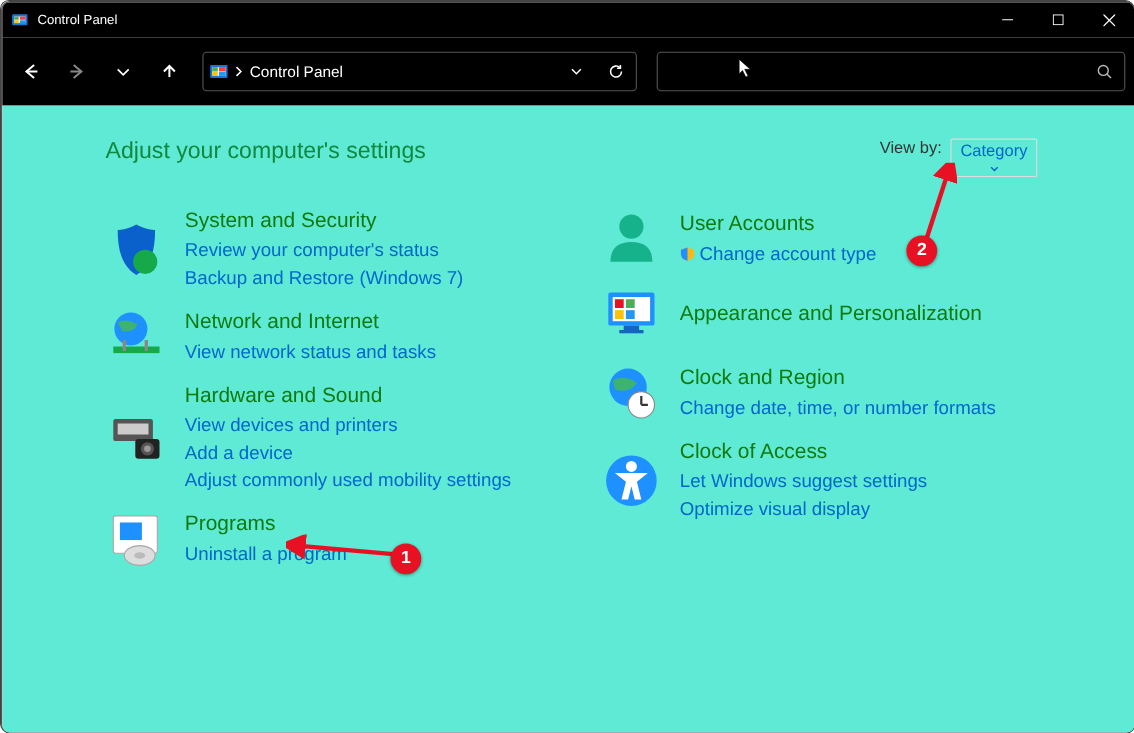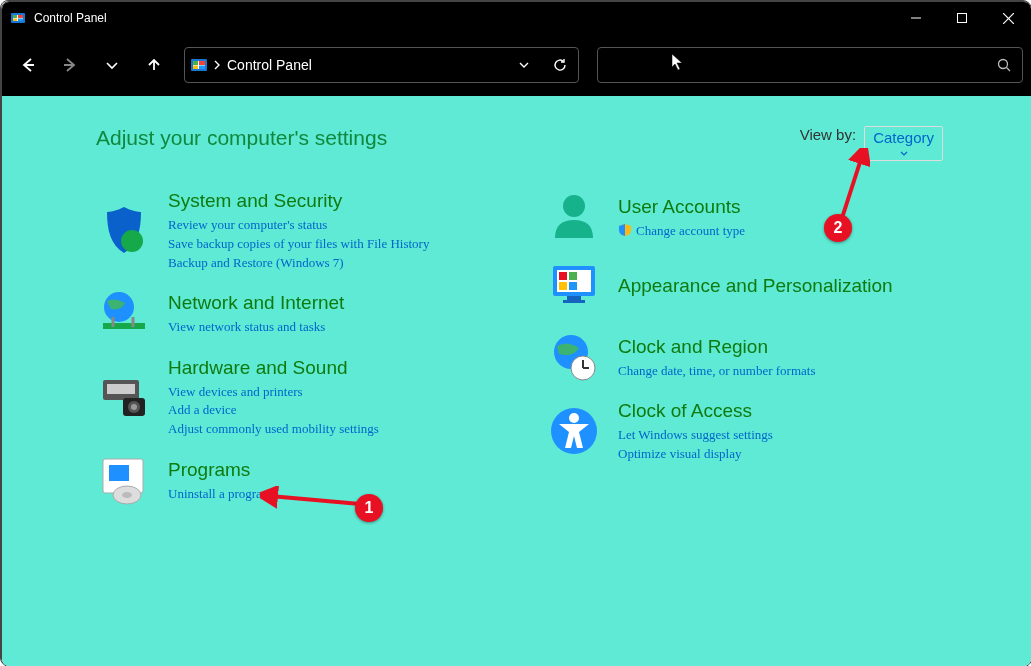--- a/index.html
+++ b/index.html
@@ -24,21 +24,21 @@
   .viewby { position:absolute; top:30px; right:88px; font-size:15px; color:#333; display:flex; align-items:flex-start; gap:8px; }
   .viewby .cat { color:#0066CC; border:1px solid #ddd; border-radius:2px; padding:2px 8px 2px 8px; display:flex; align-items:center; gap:4px;flex-direction:column; }
   .columns { display:flex; margin-top:40px; margin-left:94px; gap:30px; }
   .col { flex:0 0 auto; }
   .col-left { width: 420px; }
   .col-right { width: 400px; }
   .item { display:flex; gap:16px; margin-bottom:14px;align-items:center; }
   .item .ico { width:56px; height:56px; flex:0 0 56px; display:flex; align-items:flex-start; justify-content:center; }
   .item .body { padding-top:0; }
   .cat-title { color:#0F7B0F; font-size:19px; font-weight:400; margin-bottom:4px; display:block; }
-  .link { color:#0066CC; font-size:13px; display:block; line-height:1.45; text-decoration:none;font-family:Liberation Serif, serif; }
+  .link { color:#0066CC; font-size:17px; display:block; line-height:1.45; text-decoration:none; }
   .shield-sm { display:inline-block; width:14px; height:14px; vertical-align:-2px; margin-right:4px;}
   
   .badge { position:absolute; width:28px; height:28px; border-radius:50%; background:#E81123; color:#fff; font-weight:600; font-size:16px; display:flex; align-items:center; justify-content:center; box-shadow:0 1px 3px rgba(0,0,0,.4); }
   .arrow { position:absolute; pointer-events:none; }
   svg { display:block; }
 </style>
 </head>
 <body>
 
 <div class="titlebar">
@@ -164,21 +164,20 @@
       <div class="item">
         <div class="ico">
           <svg width="54" height="54">
               <path d="M27 4 C20 8 12 9 10 9 C10 28 14 42 27 50 C40 42 44 28 44 9 C42 9 34 8 27 4 Z" fill="#0B61CC"></path>
               <circle cx="35" cy="38" r="11" fill="#16A94A"></circle>
             </svg>
         </div>
         <div class="body">
           <a class="cat-title">System and Security</a>
           <a class="link">Review your computer's status</a>
-          <a class="link">Save backup copies of your files with File History</a>
           <a class="link">Backup and Restore (Windows 7)</a>
         </div>
       </div>
 
       <div class="item">
         <div class="ico">
           <svg width="54" height="54">
               <circle cx="22" cy="20" r="15" fill="#1E90FF"></circle>
               <path d="M10 14 Q18 10 28 16 Q24 24 14 22 Z" fill="#3CB371"></path>
               <rect x="6" y="36" width="42" height="6" fill="#16A94A"></rect>

